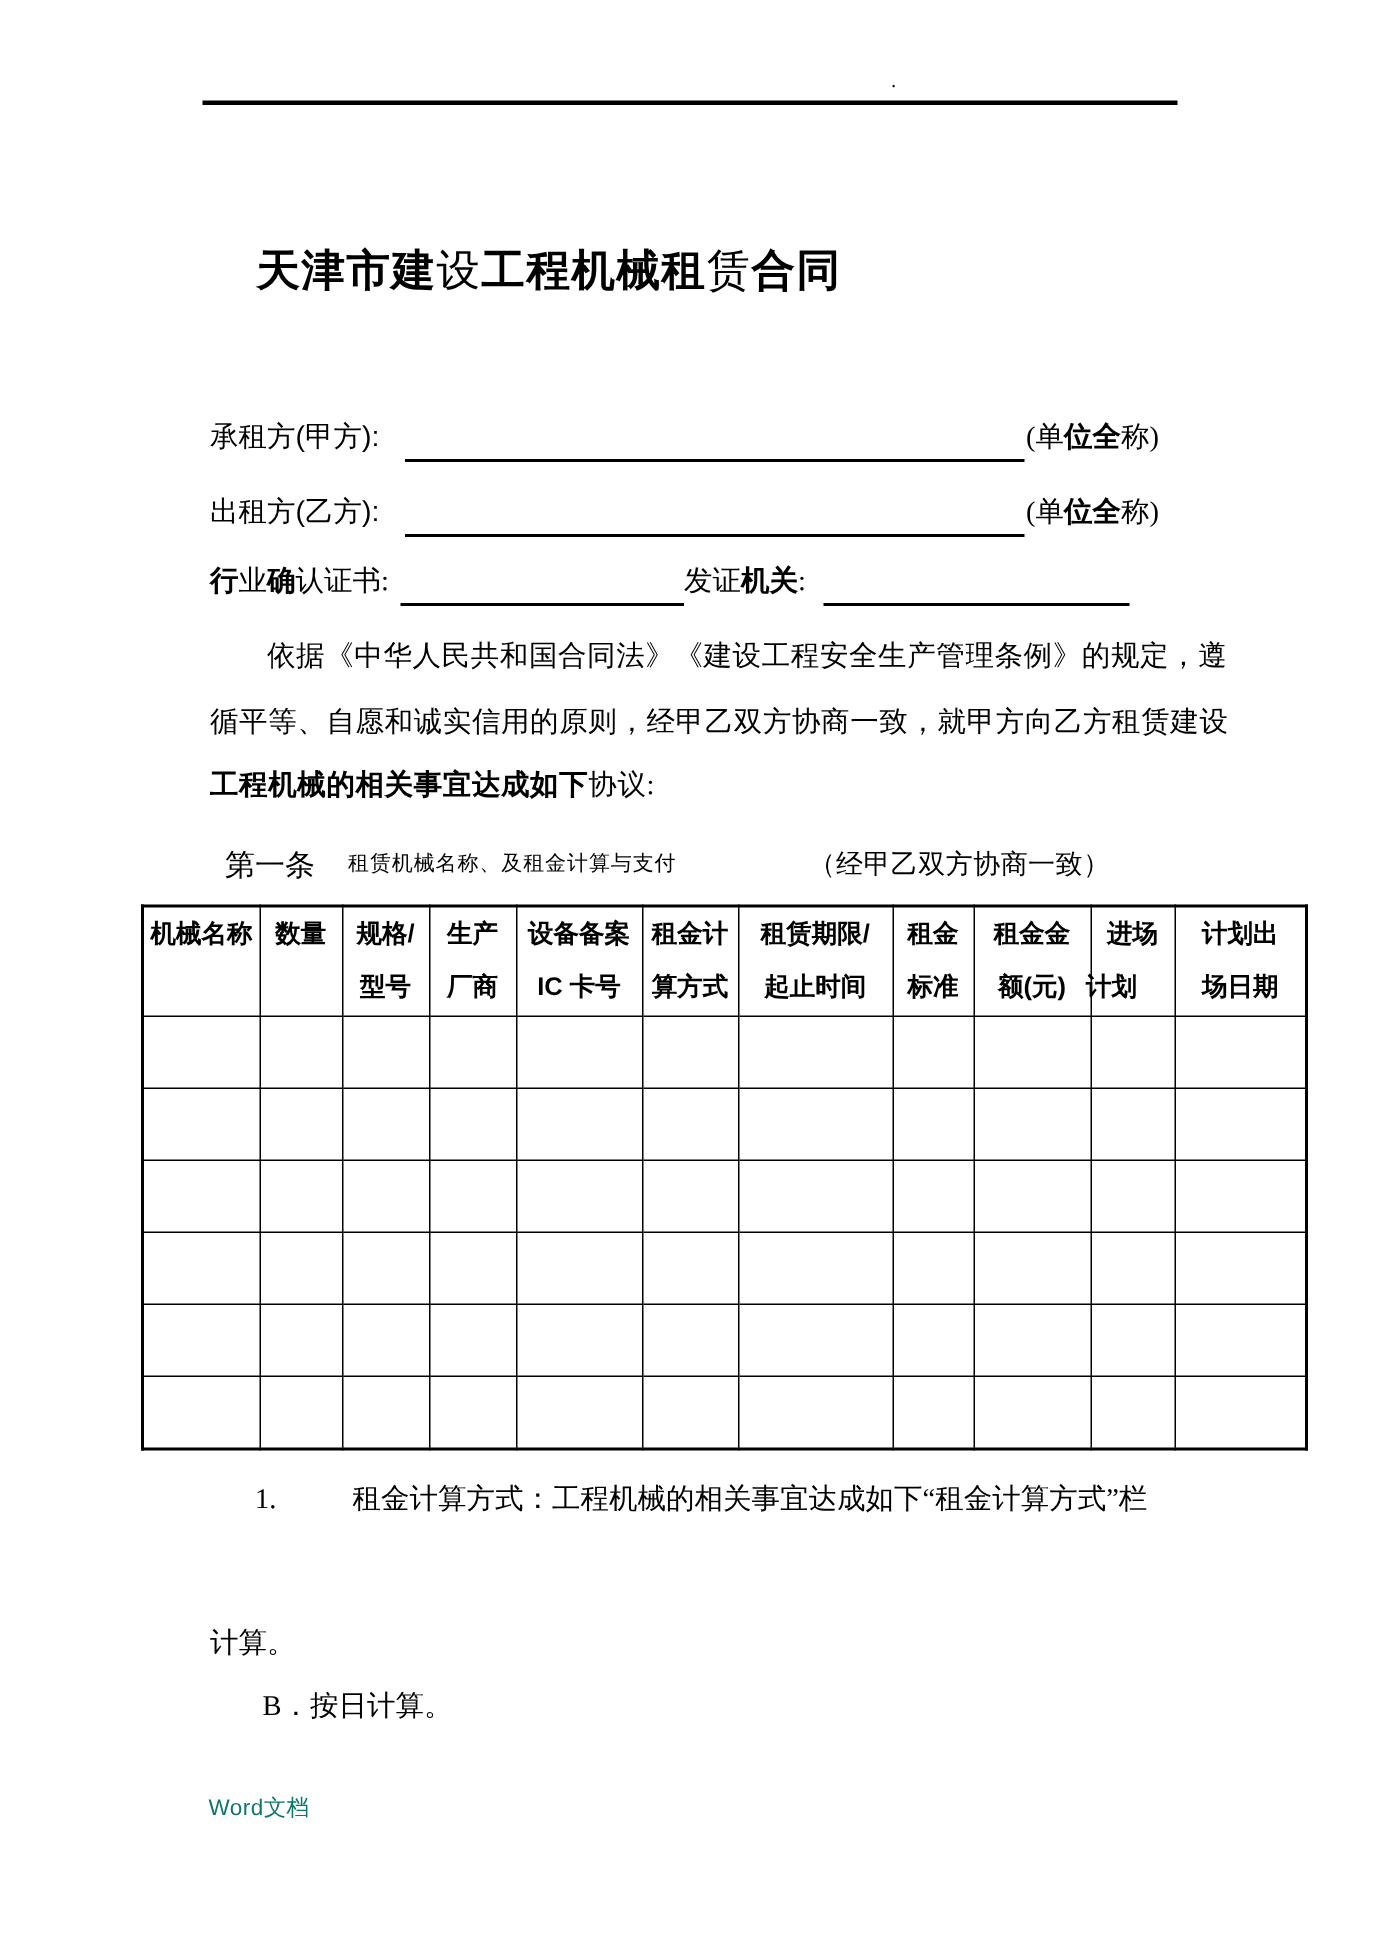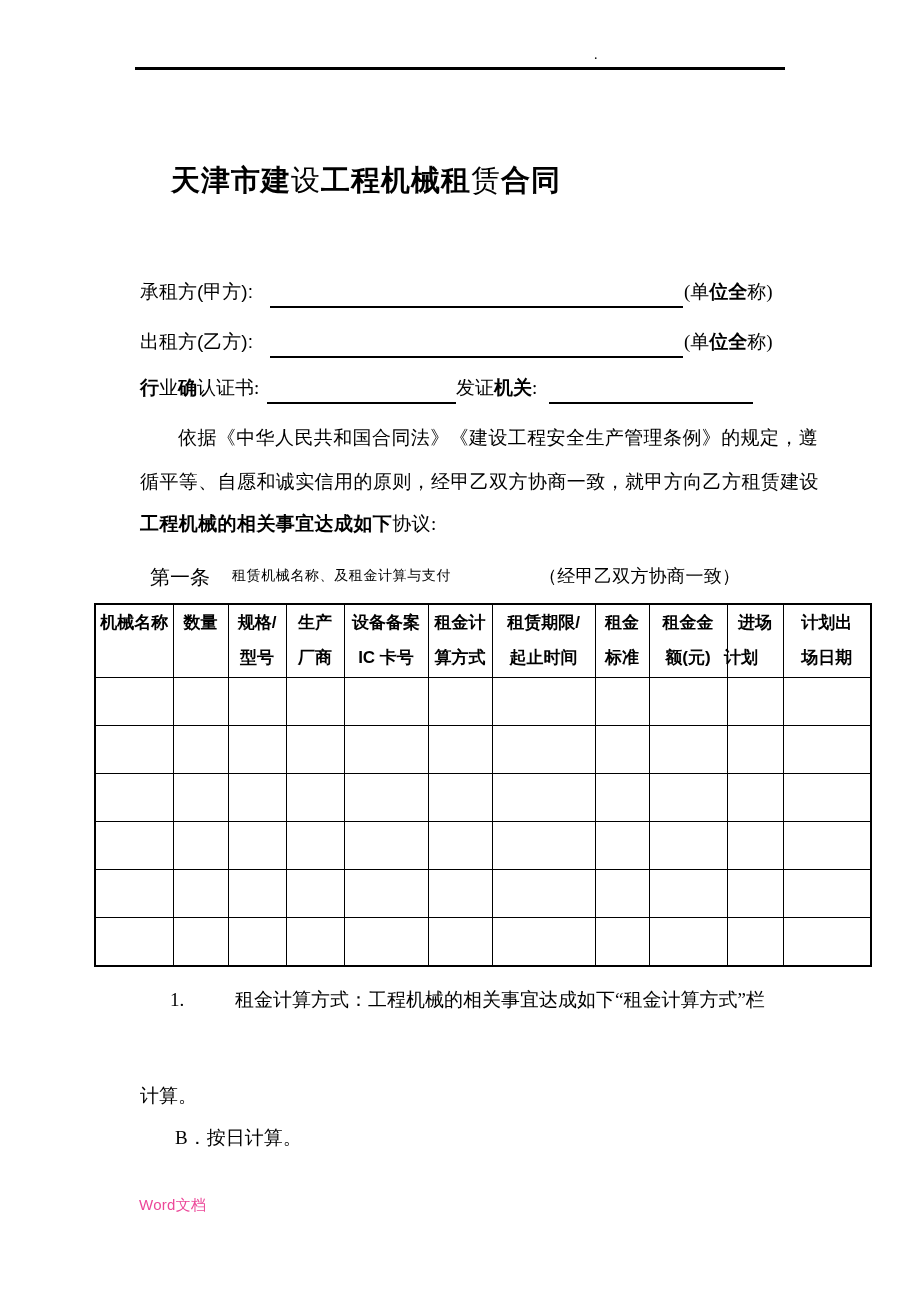--- a/index.html
+++ b/index.html
@@ -29,21 +29,21 @@
   table.mtable{position:absolute;left:70px;top:603px;width:776px;
                border-collapse:collapse;table-layout:fixed;border:2px solid #000;margin-left:24px;}
   .mtable th,.mtable td{border:1px solid #000;padding:0;}
   .mtable th{height:72px;vertical-align:top;text-align:center;
              font-family:"Liberation Sans",sans-serif;font-weight:700;font-size:17px;overflow:visible;}
   .hline{height:35px;line-height:35px;white-space:nowrap;}
   .shift-left{transform:translateX(-14px);}
   .mtable td{height:47px;background:#fff;}
 
   .footer{position:absolute;left:139px;top:1196px;font-size:15px;
-          font-family:"Liberation Sans",sans-serif;color:#ec4899;letter-spacing:0.3px;}
+          font-family:"Liberation Sans",sans-serif;color:#0f766e;letter-spacing:0.3px;}
 </style>
 </head>
 <body>
 
 <div class="page">
 
   <span class="abs stray-dot">.</span>
   <div class="top-rule"></div>
 
   <h1 class="title"><span class="seg-b">天津市建</span><span class="seg-n">设</span><span class="seg-b">工程机械租</span><span class="seg-n">赁</span><span class="seg-b">合同</span></h1>

